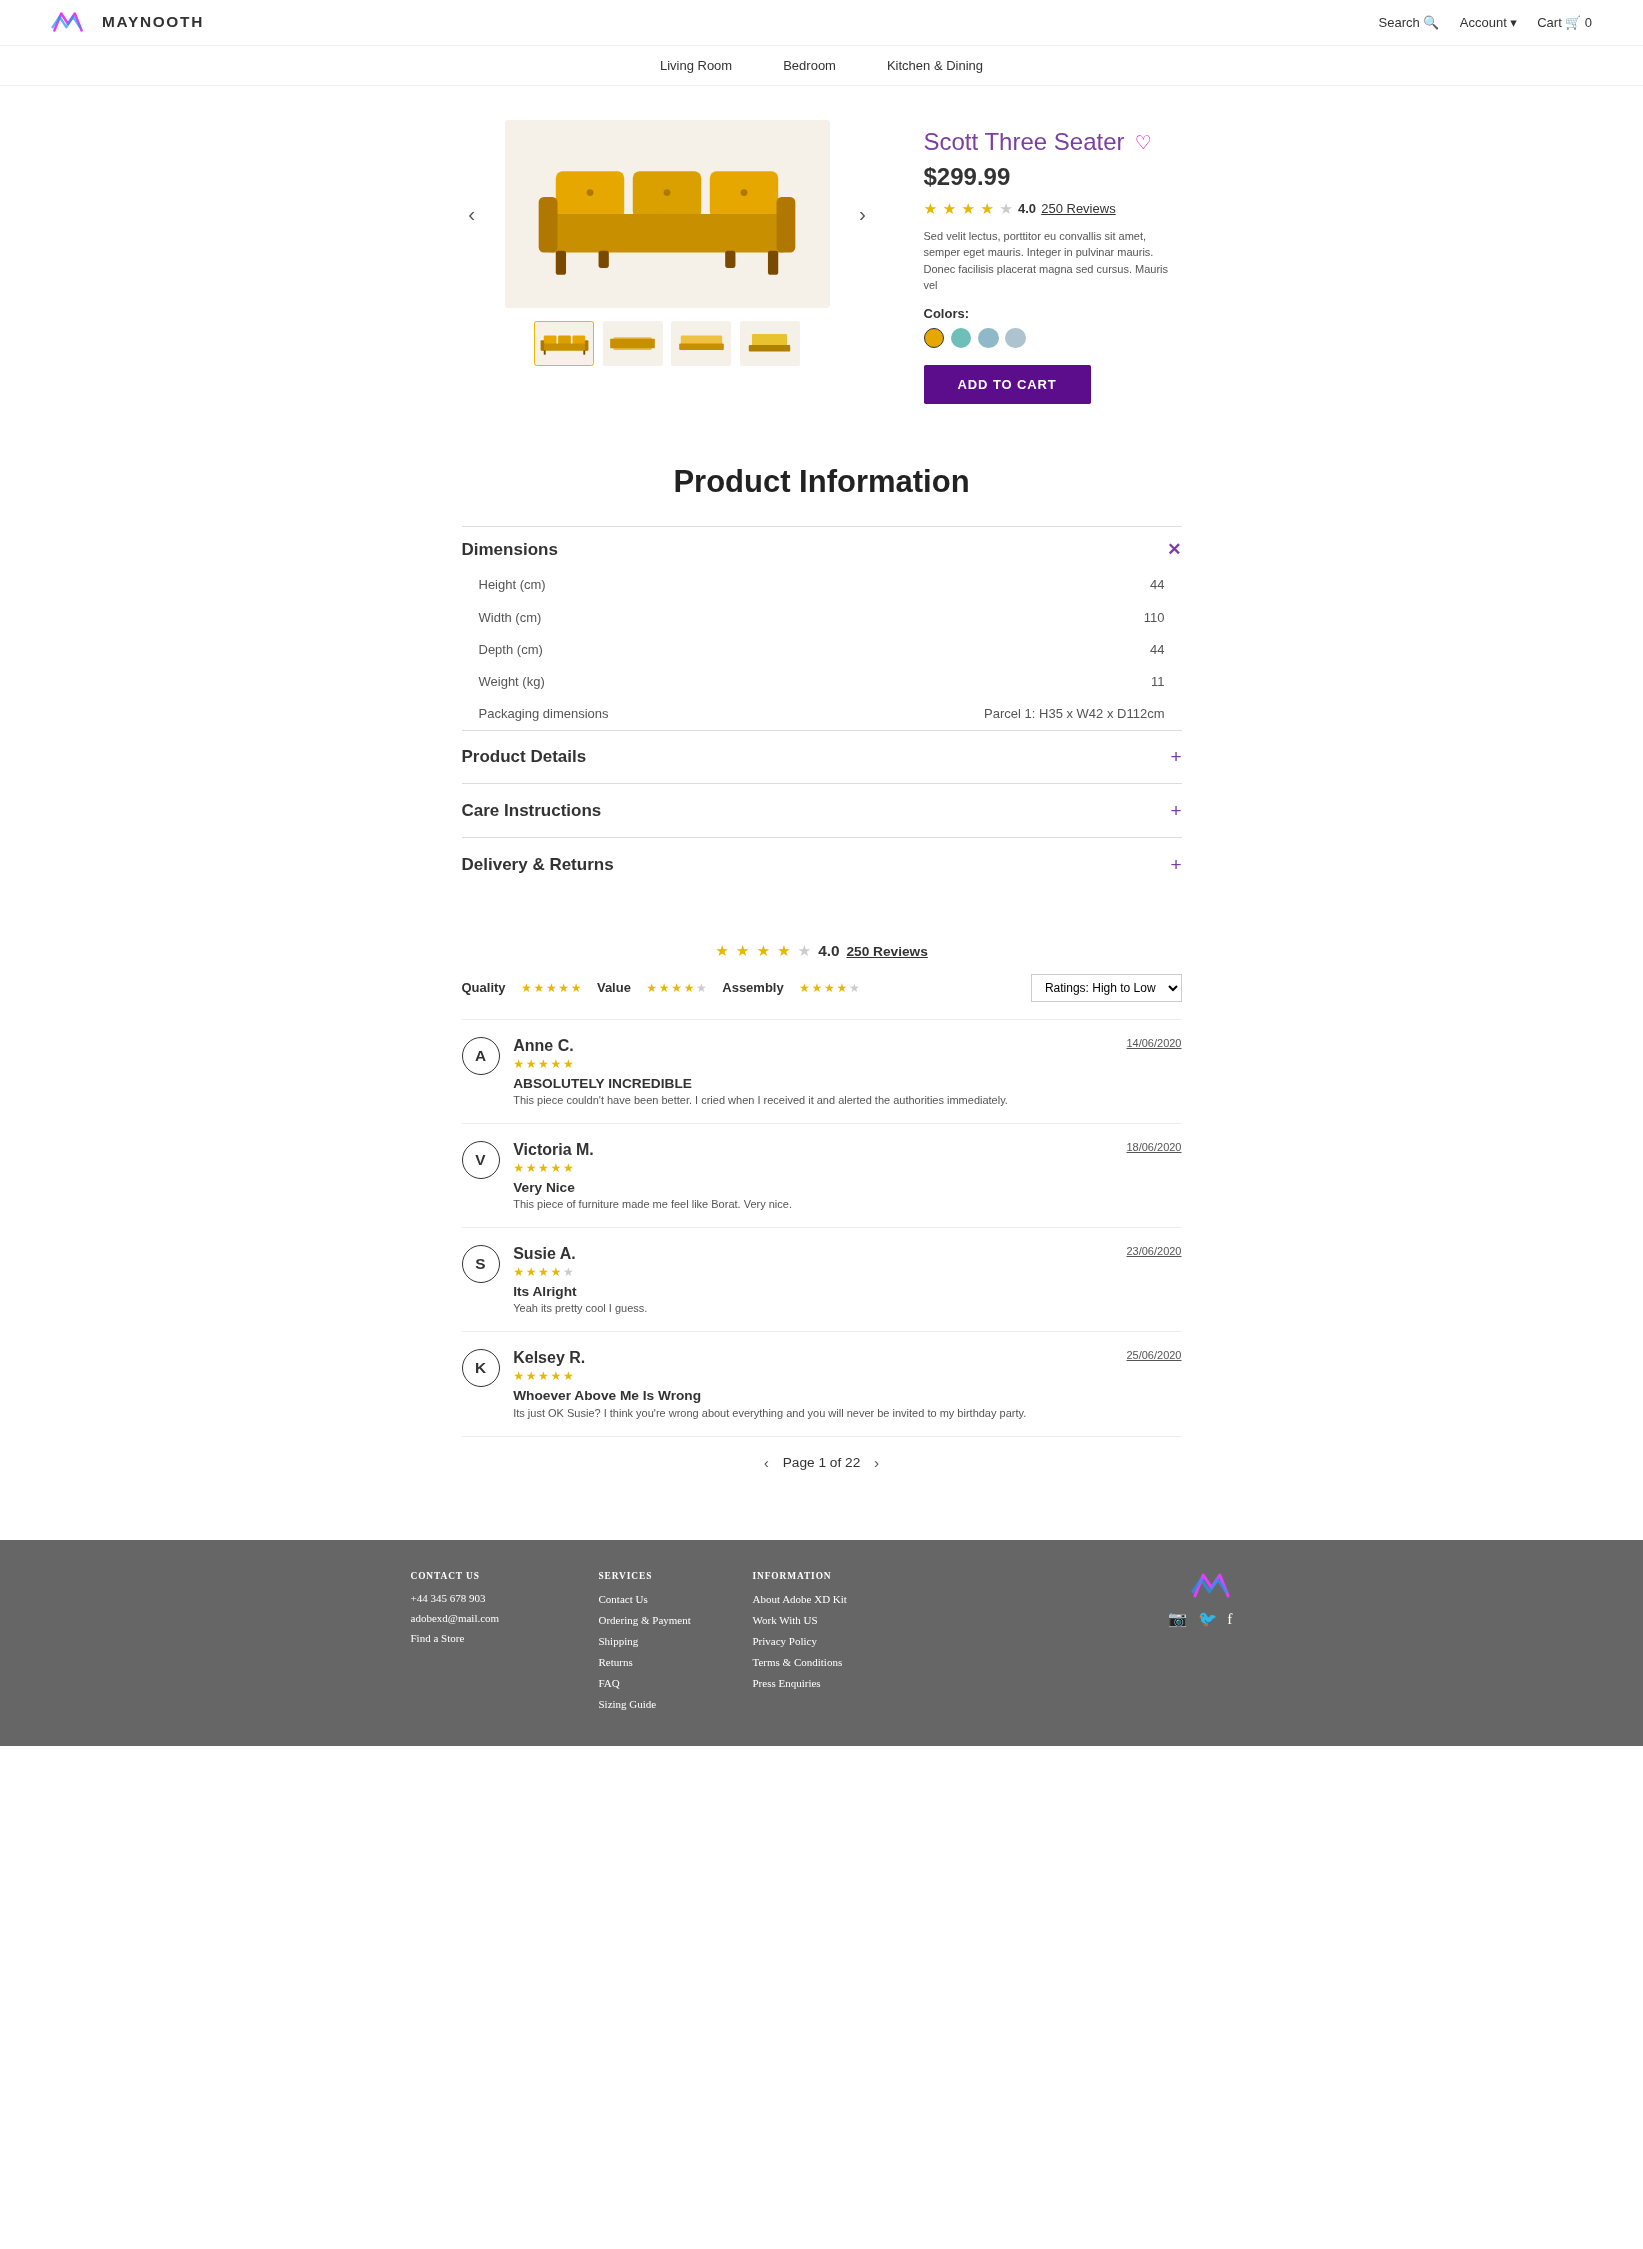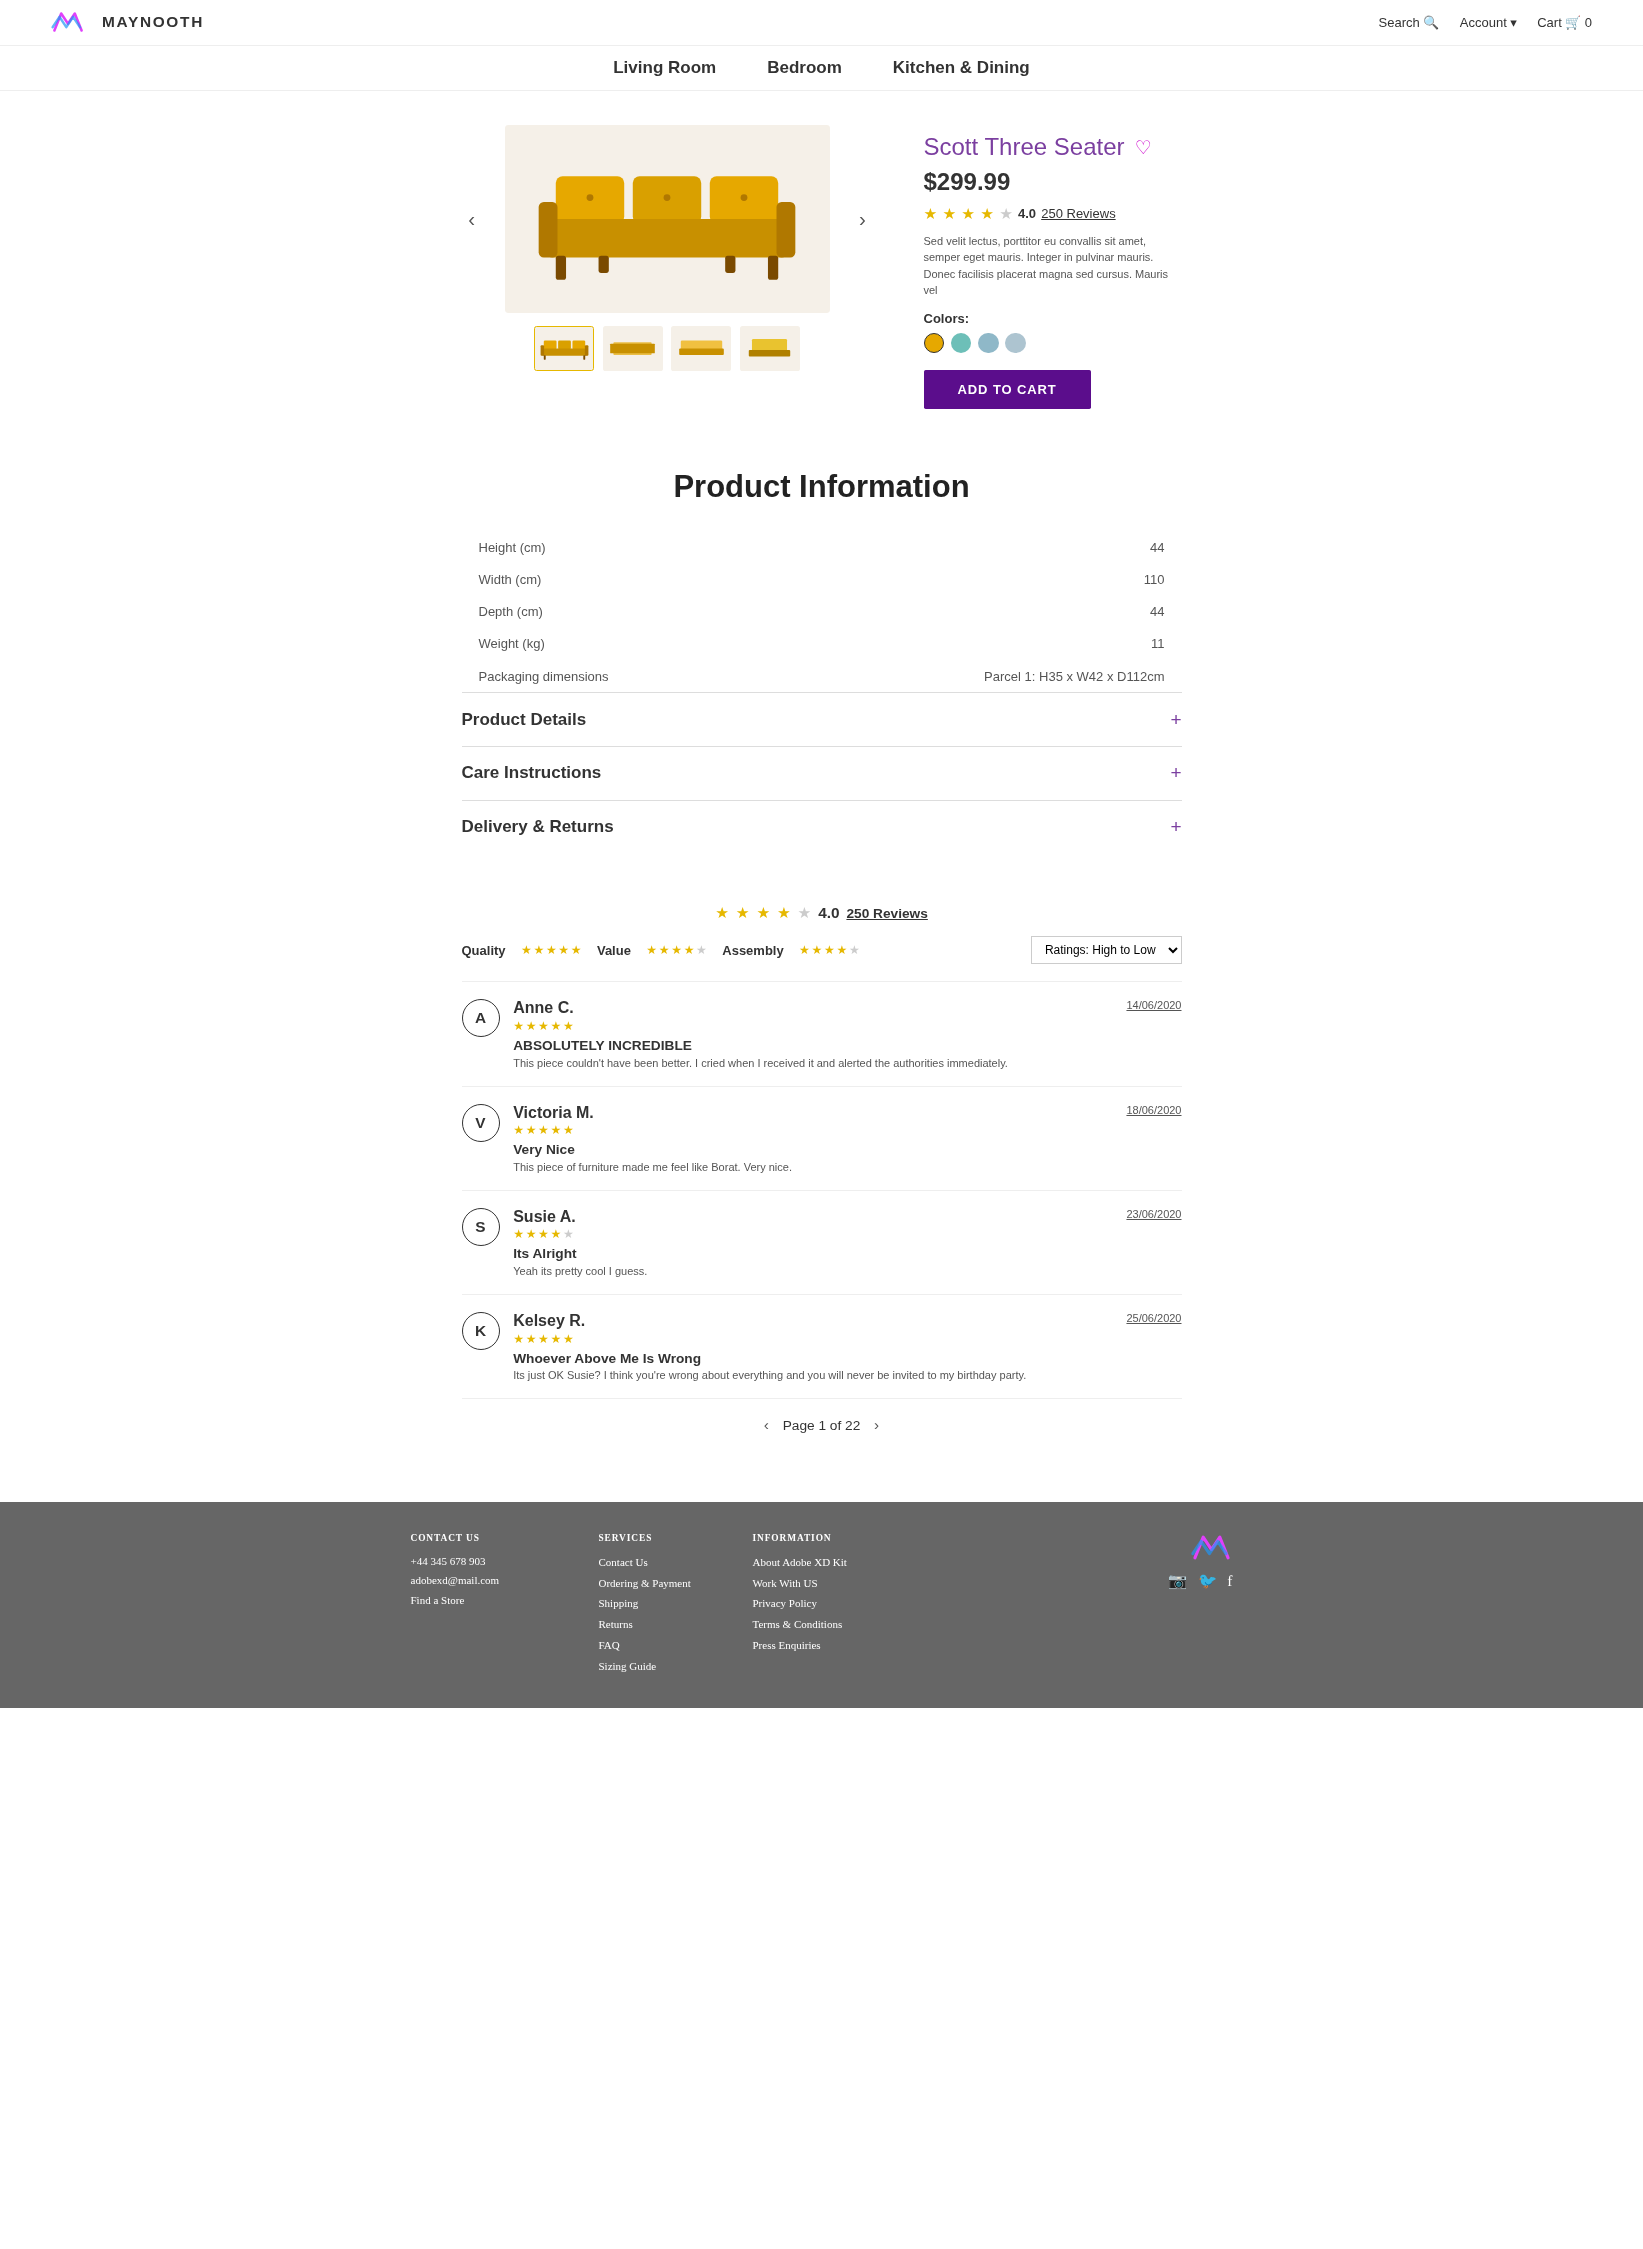--- a/index.html
+++ b/index.html
@@ -44,22 +44,21 @@
     .nav {
       display: flex;
       justify-content: center;
       gap: 51px;
       padding: 12px 0;
       border-bottom: 0.9px solid #eee;
     }
     .nav a {
       text-decoration: none;
       color: #333;
-      font-size: 17px;
-      font-weight: bold;
+      font-size: 13px;
     }
 
     
     .product-section {
       display: flex;
       padding: 34px 51px;
       gap: 51px;
       max-width: 822px;
       margin: 0 auto;
     }
@@ -454,20 +453,24 @@
       <div class="swatch" style="background:#adc4d0;"></div>
     </div>
     <button class="add-to-cart-btn">ADD TO CART</button>
   </div>
 </div>
 
 <div class="product-info-section">
   <h2 class="section-heading">Product Information</h2>
 
   <div class="dimensions-table">
+    <div class="dim-header">
+      <span class="dim-header-label">Dimensions</span>
+      <span class="close-icon">✕</span>
+    </div>
     <div class="dim-row">
       <span>Height (cm)</span>
       <span>44</span>
     </div>
     <div class="dim-row">
       <span>Width (cm)</span>
       <span>110</span>
     </div>
     <div class="dim-row">
       <span>Depth (cm)</span>

